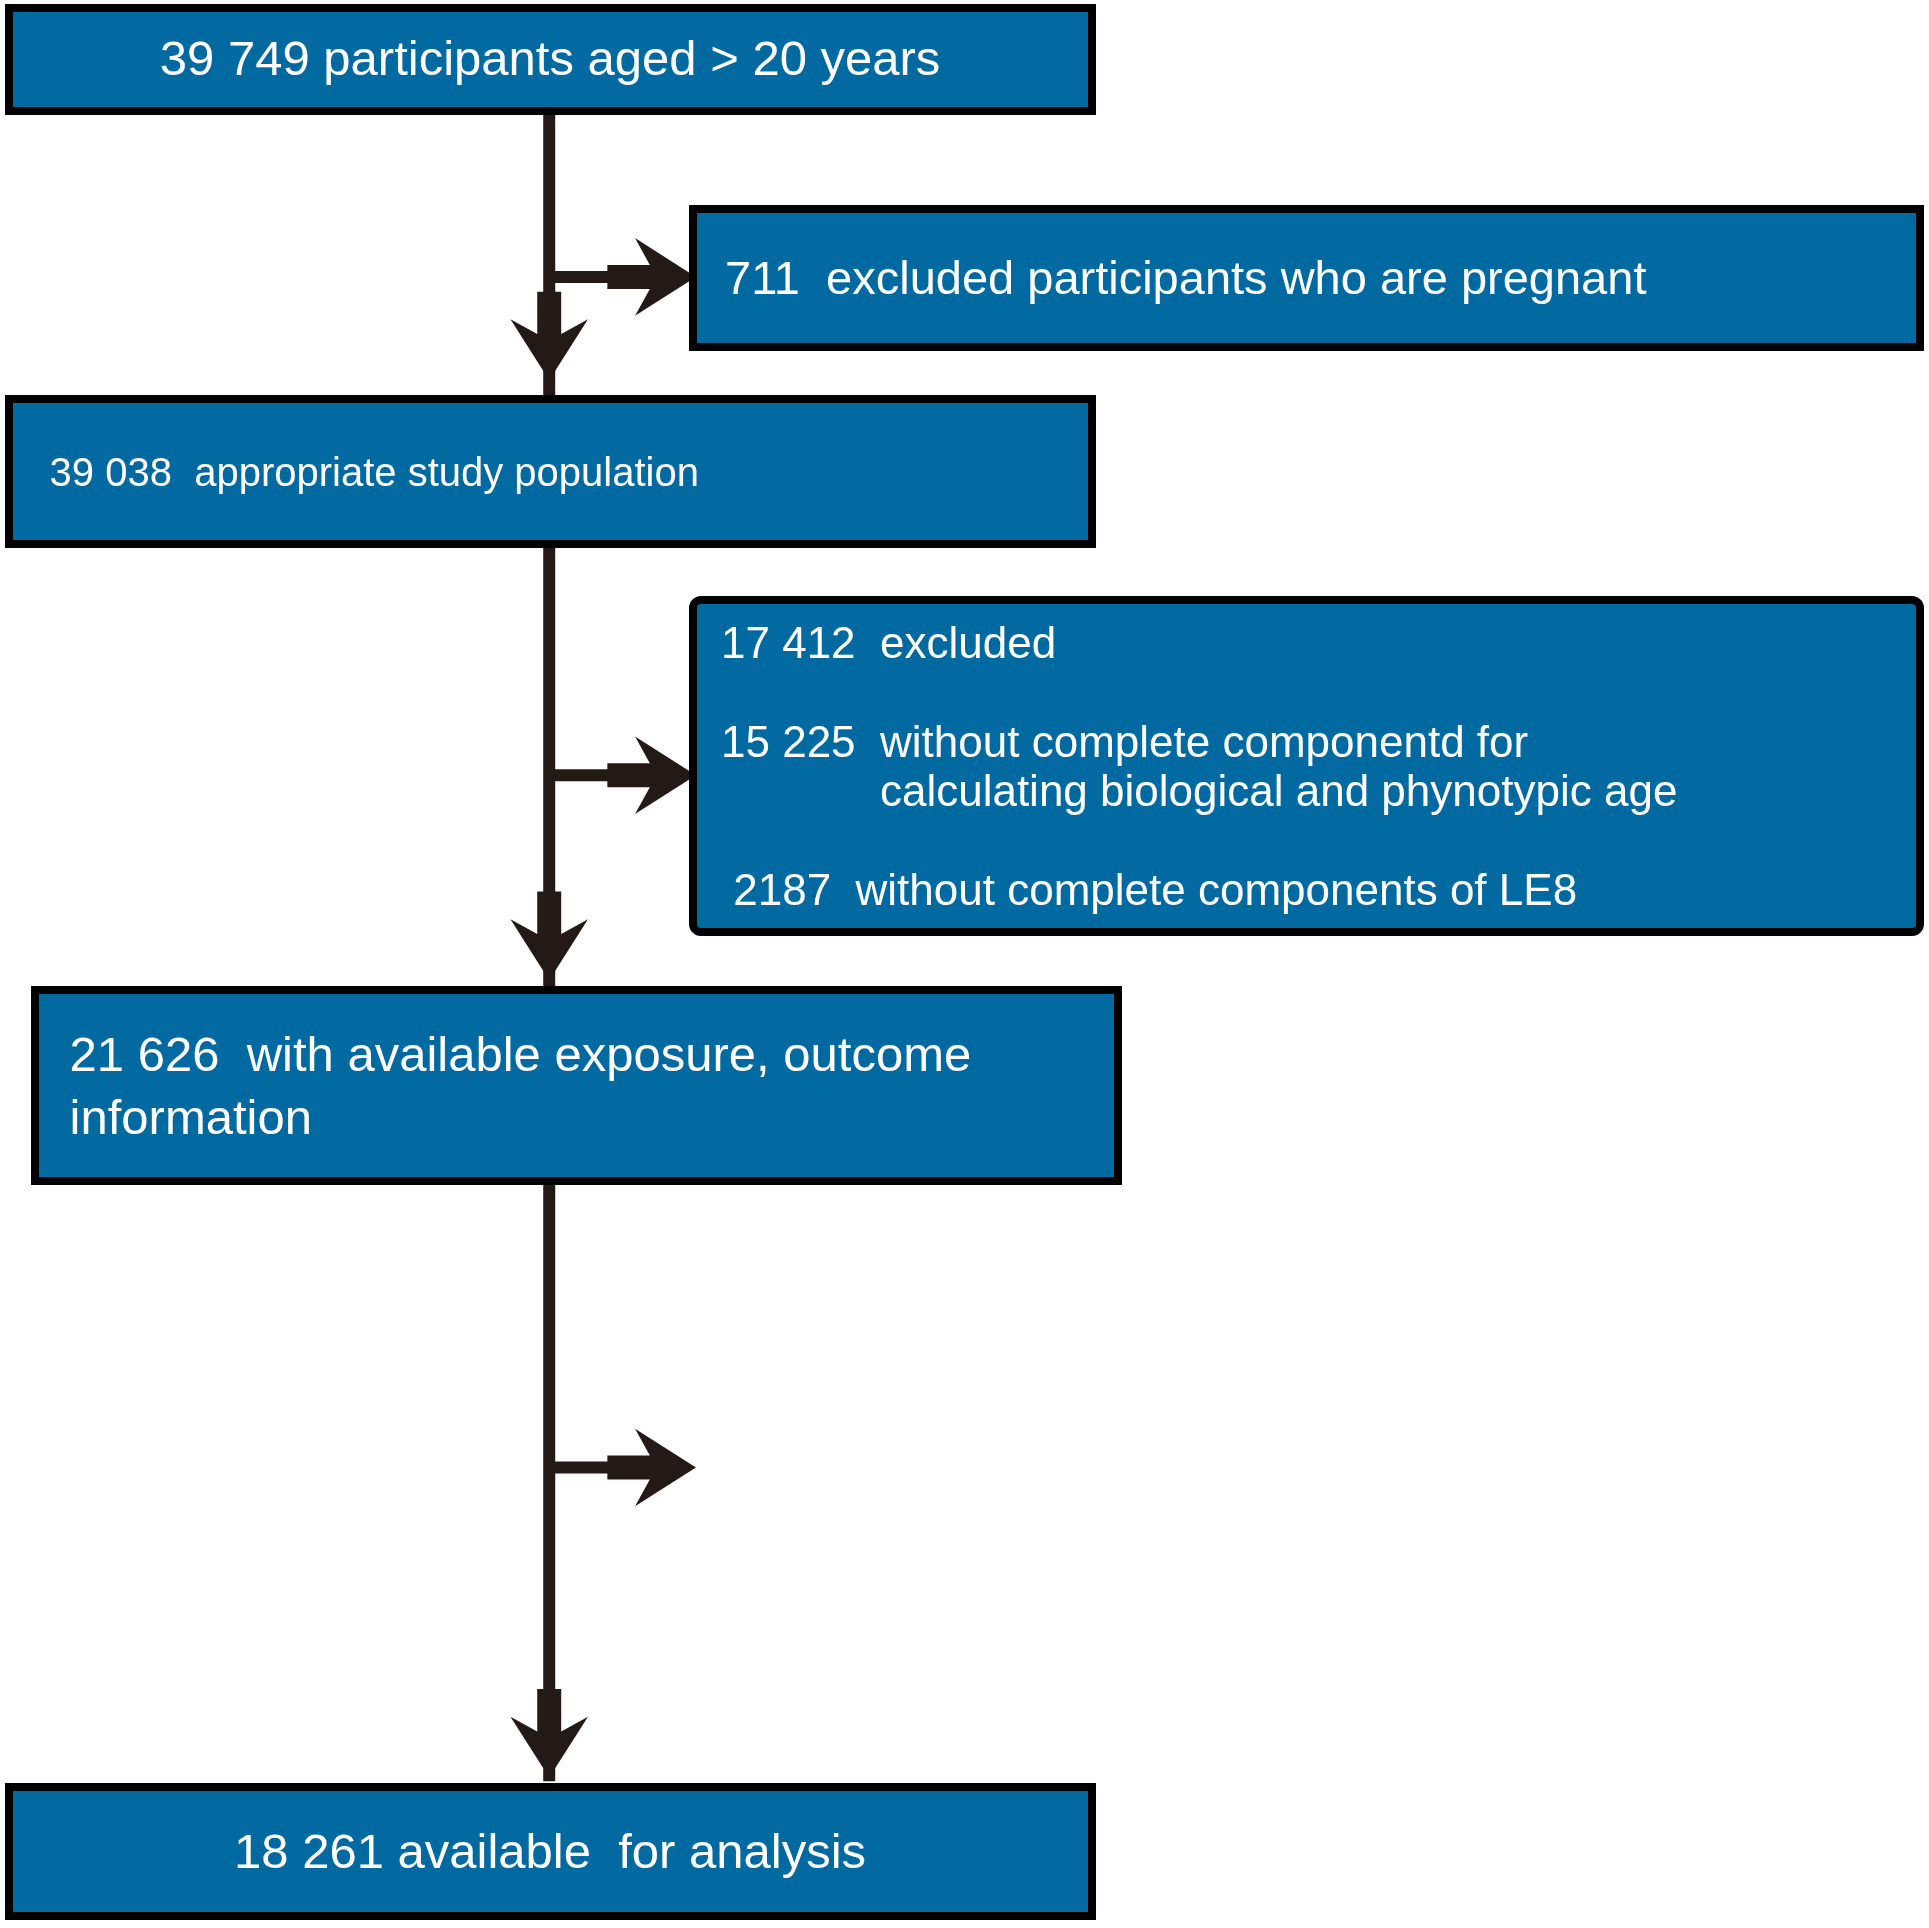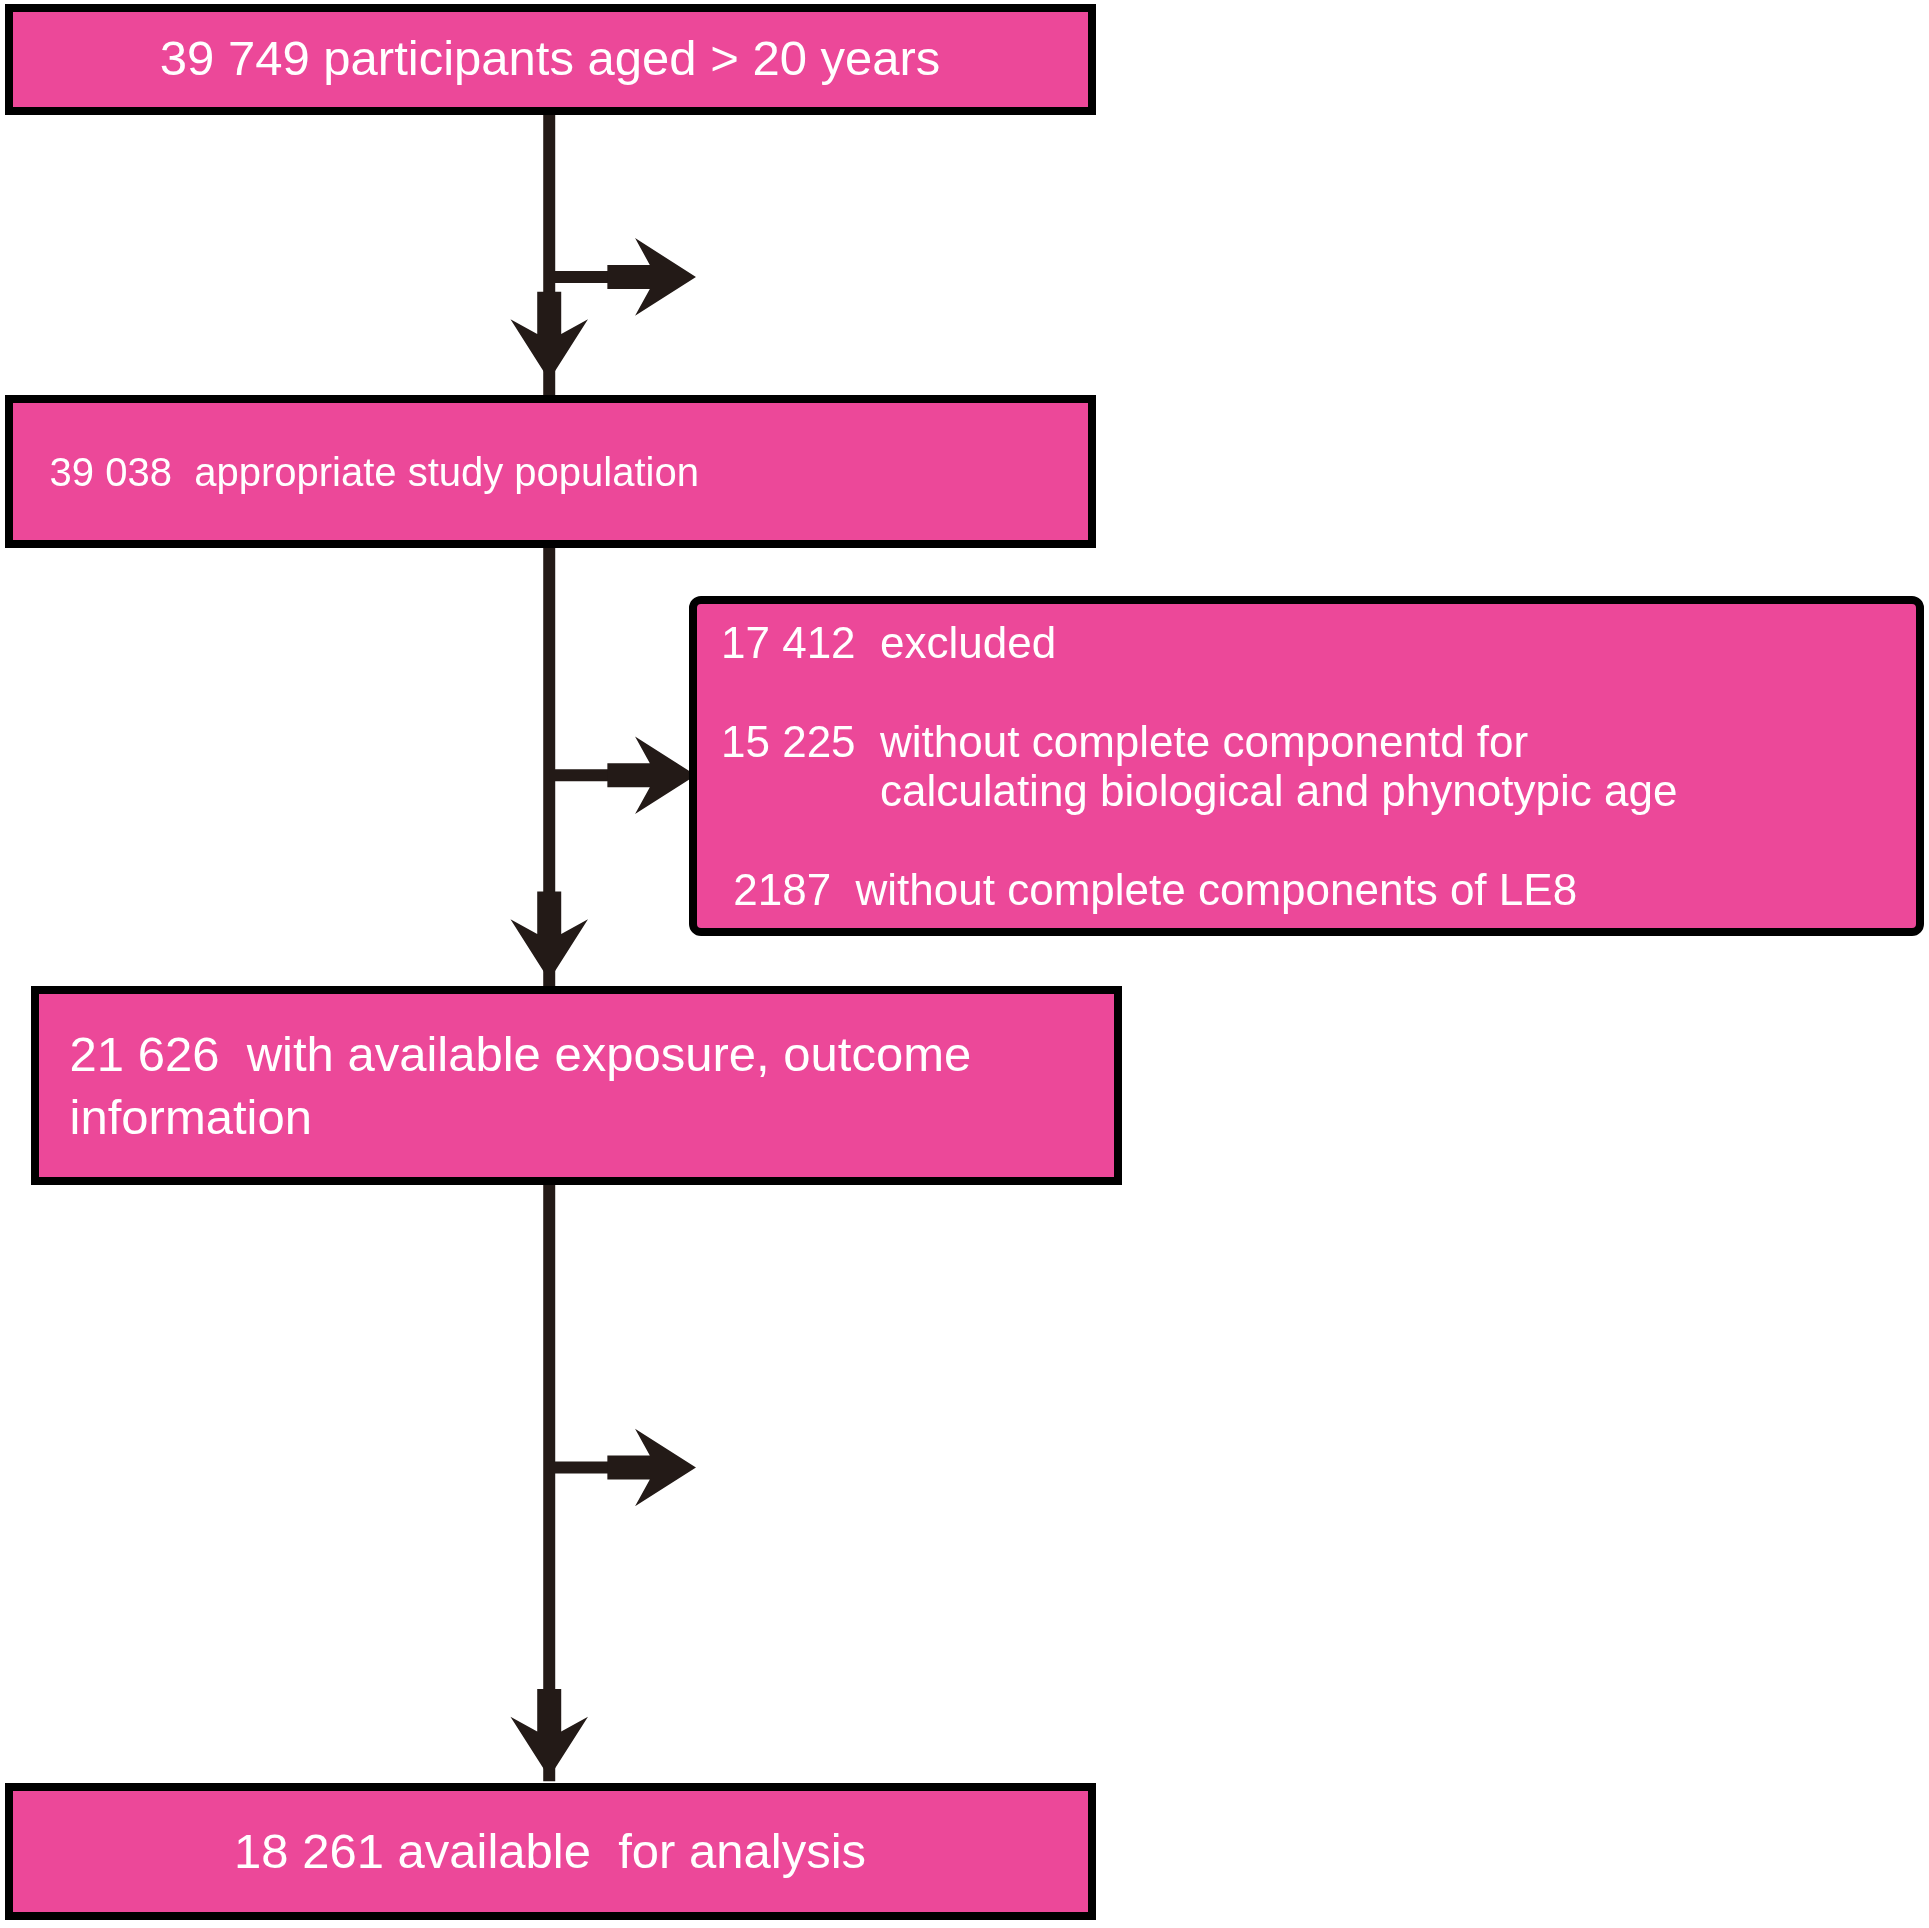--- a/index.html
+++ b/index.html
@@ -11,21 +11,21 @@
     position: relative;
     width: 1930px;
     height: 1928px;
     background: #ffffff;
     font-family: "Liberation Sans", sans-serif;
     overflow: hidden;
   }
   .node-box {
     position: absolute;
     box-sizing: border-box;
-    background: #ec4899;
+    background: #0369a1;
     border: 8.3px solid #000000;
     color: #ffffff;
     display: flex;
     align-items: center;
     overflow: hidden;
   }
   .node-box .box-text {
     width: 100%;
     line-height: 1.30;
     white-space: pre-wrap;
@@ -90,20 +90,23 @@
     </g>
     <g>
       <use href="#head-right" x="754" y="1590"></use>
     </g>
   </svg>
 
   <div class="node-box trunk" style="left:4.6px; top:3.7px; width:1091px; height:111px;">
     <div class="box-text" style="font-size:49px;">39 749 participants aged &gt; 20 years</div>
   </div>
 
+  <div class="node-box side" style="left:689px; top:205px; width:1235px; height:146px; padding:0 28px;">
+    <div class="box-text" style="font-size:47px;">711  excluded participants who are pregnant</div>
+  </div>
 
   <div class="node-box trunk" style="left:4.6px; top:395px; width:1091px; height:153px; padding:0 37px;">
     <div class="box-text" style="font-size:40px; text-align:left;">39 038  appropriate study population</div>
   </div>
 
   <div class="node-box side" style="left:689px; top:596px; width:1235px; height:340px; padding:14.8px 24px;border-radius:12px;">
     <div class="box-text" style="font-size:44px; line-height:1.12;">17 412  excluded
 
 15 225  without complete componentd for
              calculating biological and phynotypic age

